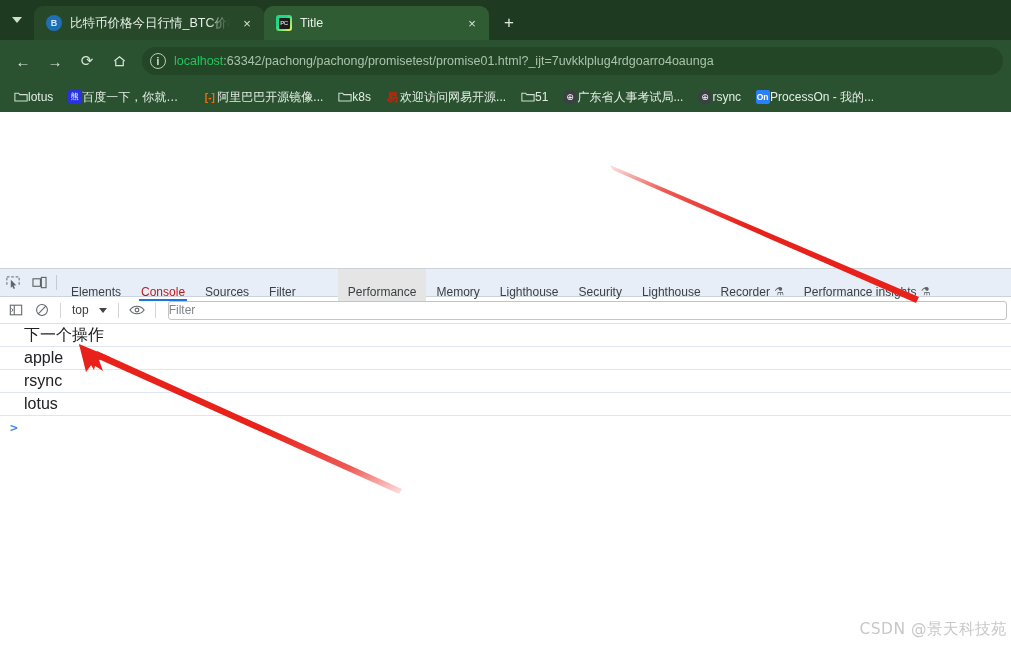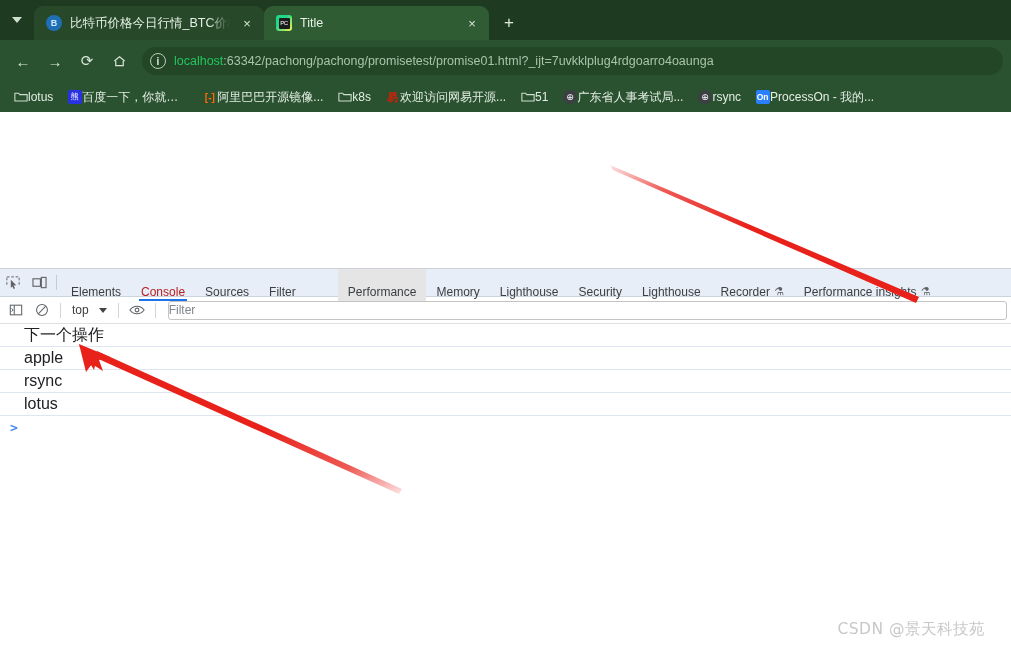--- a/index.html
+++ b/index.html
@@ -241,21 +241,21 @@
     color: #4285f4;
     font-size: 13px;
   }
   .prompt-row .caret { font-family: "DejaVu Sans Mono", monospace; font-weight: bold; }
 
   
   .annotation { position: absolute; left: 0; top: 0; pointer-events: none; }
 
   .watermark {
     position: absolute;
-    right: 26px; bottom: 14px;
+    right: 4px; bottom: 14px;
     color: #c8c8c8;
     font-size: 15.5px;
     font-family: "DejaVu Sans", "Liberation Sans", sans-serif;
     letter-spacing: 0.5px;
   }
 </style>
 </head>
 <body>
 
 <div id="app">

